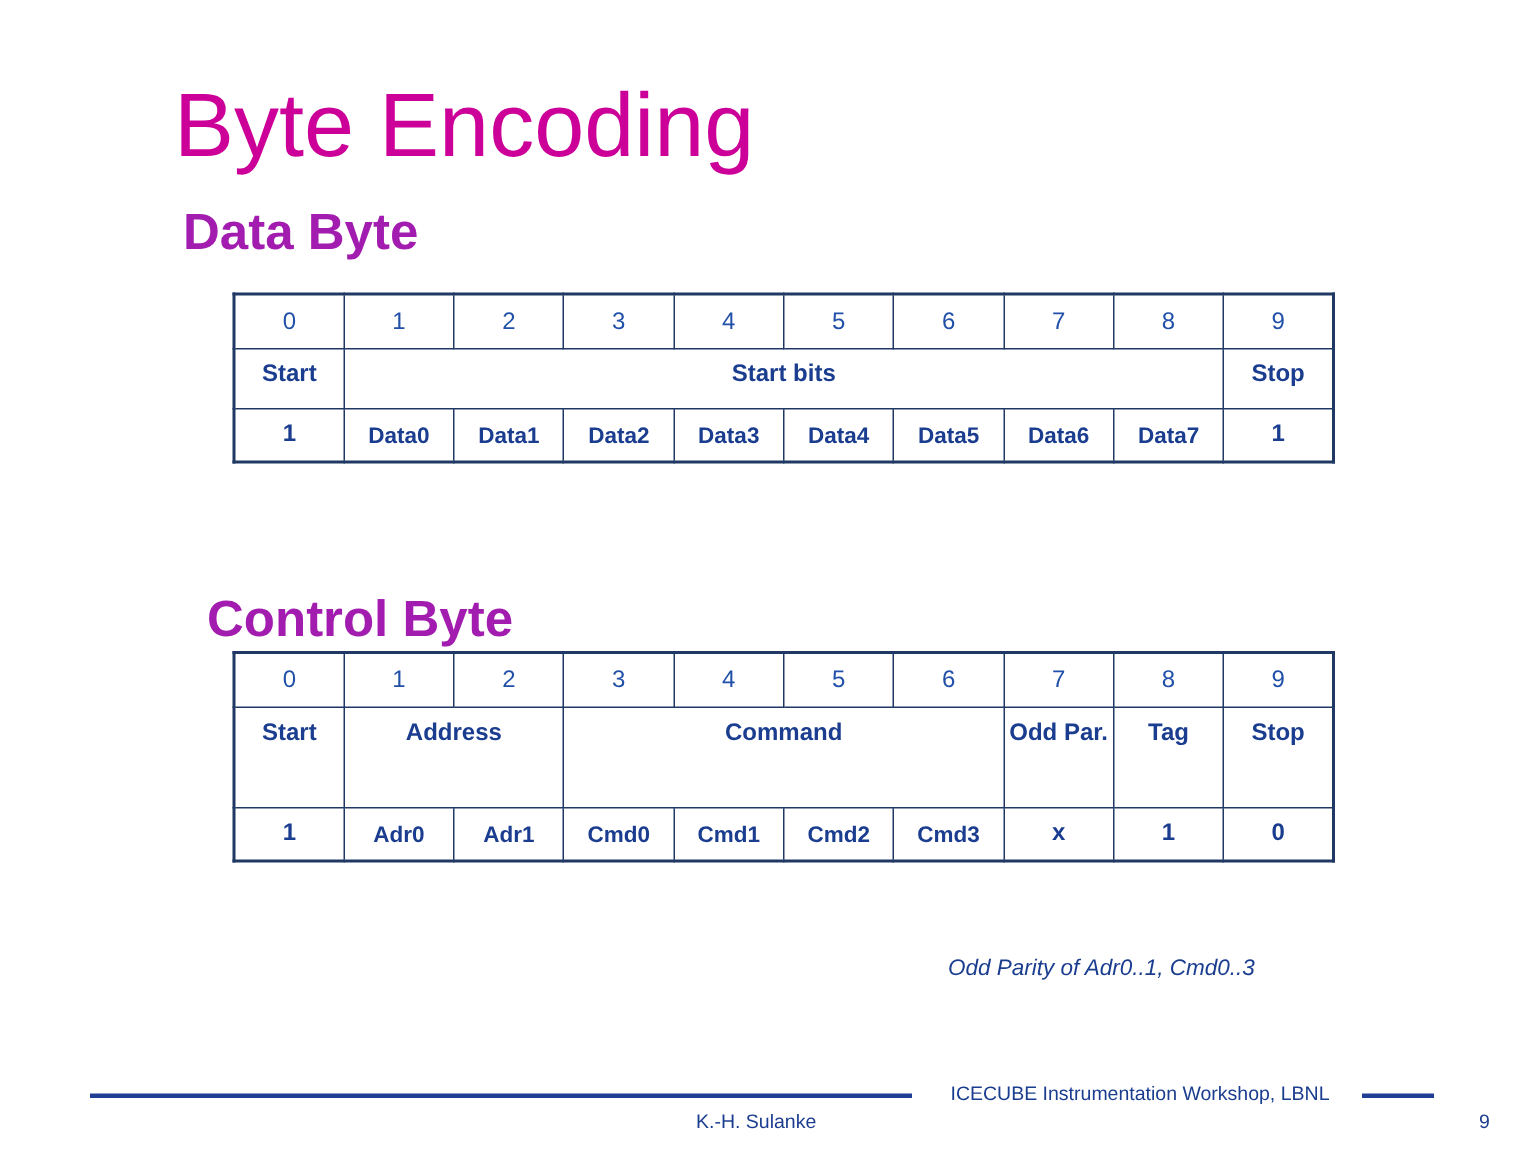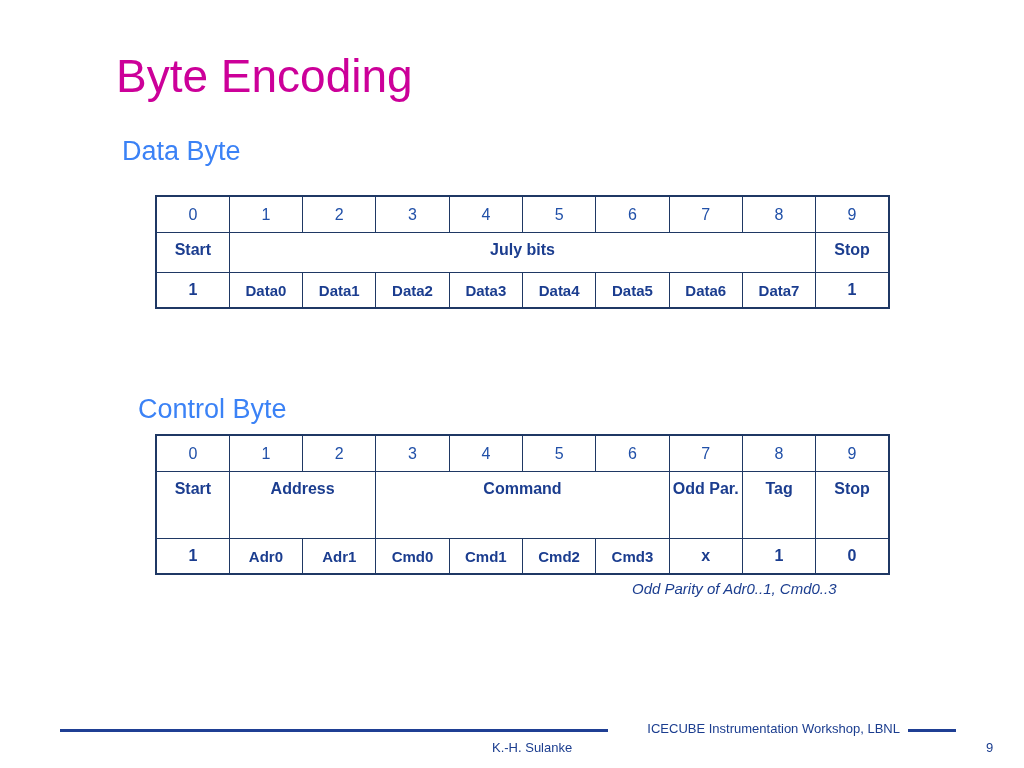--- a/index.html
+++ b/index.html
@@ -13,34 +13,34 @@
     position: relative;
     overflow: hidden;
     font-family: "Liberation Sans", sans-serif;
   }
 
   
   .slide-title {
     position: absolute;
     left: 116px;
     top: 52px;
-    font-size: 46px;
+    font-size: 60px;
     line-height: 1.05;
     color: #CC0099;
     font-weight: 400;
     letter-spacing: 0px;
     white-space: nowrap;
   }
 
   
   .section-heading {
     position: absolute;
-    font-size: 27px;
-    color: #3b82f6;
-    font-weight: 400;
+    font-size: 34px;
+    color: #a21caf;
+    font-weight: 700;
     white-space: nowrap;
   }
   #data-byte-heading { left: 122px; top: 136px; }
   #control-byte-heading { left: 138px; top: 394px; }
 
   
   .byte-table {
     position: absolute;
     border-collapse: collapse;
     table-layout: fixed;
@@ -83,21 +83,21 @@
     height: 34px;
     font-size: 15px;
     font-weight: 700;
   }
   .row-value td.bold-val { font-weight: bold; font-size: 16px; }
 
   
   .note {
     position: absolute;
     left: 632px;
-    top: 580px;
+    top: 637px;
     font-size: 15px;
     font-style: italic;
     color: #1B3D8F;
     white-space: nowrap;
   }
 
   
   .footer-rule-left {
     position: absolute;
     left: 60px;
@@ -114,25 +114,25 @@
     height: 3px;
     background: #1F3F94;
   }
   .footer-text {
     position: absolute;
     color: #1B3D8F;
     font-size: 13px;
     white-space: nowrap;
   }
   #footer-date { left: 47px; top: 780px; }
-  #footer-author { left: 464px; top: 740px; margin-left: 28px; }
+  #footer-author { left: 464px; top: 740px; }
   #footer-event {
     left: 620px;
     top: 720px;
-    text-align: right;
+    text-align: center;
     width: 280px;
     line-height: 1.35;
   }
   #footer-page { left: 986px; top: 740px; }
 </style>
 </head>
 <body>
 
 <div class="slide-title">Byte Encoding</div>
 
@@ -159,21 +159,21 @@
         <td>3</td>
         <td>4</td>
         <td>5</td>
         <td>6</td>
         <td>7</td>
         <td>8</td>
         <td>9</td>
       </tr>
     <tr class="row-label">
         <td>Start</td>
-        <td colspan="8">July bits</td>
+        <td colspan="8">Start bits</td>
         <td>Stop</td>
       </tr>
     <tr class="row-value">
         <td class="bold-val">1</td>
         <td>Data0</td>
         <td>Data1</td>
         <td>Data2</td>
         <td>Data3</td>
         <td>Data4</td>
         <td>Data5</td>

